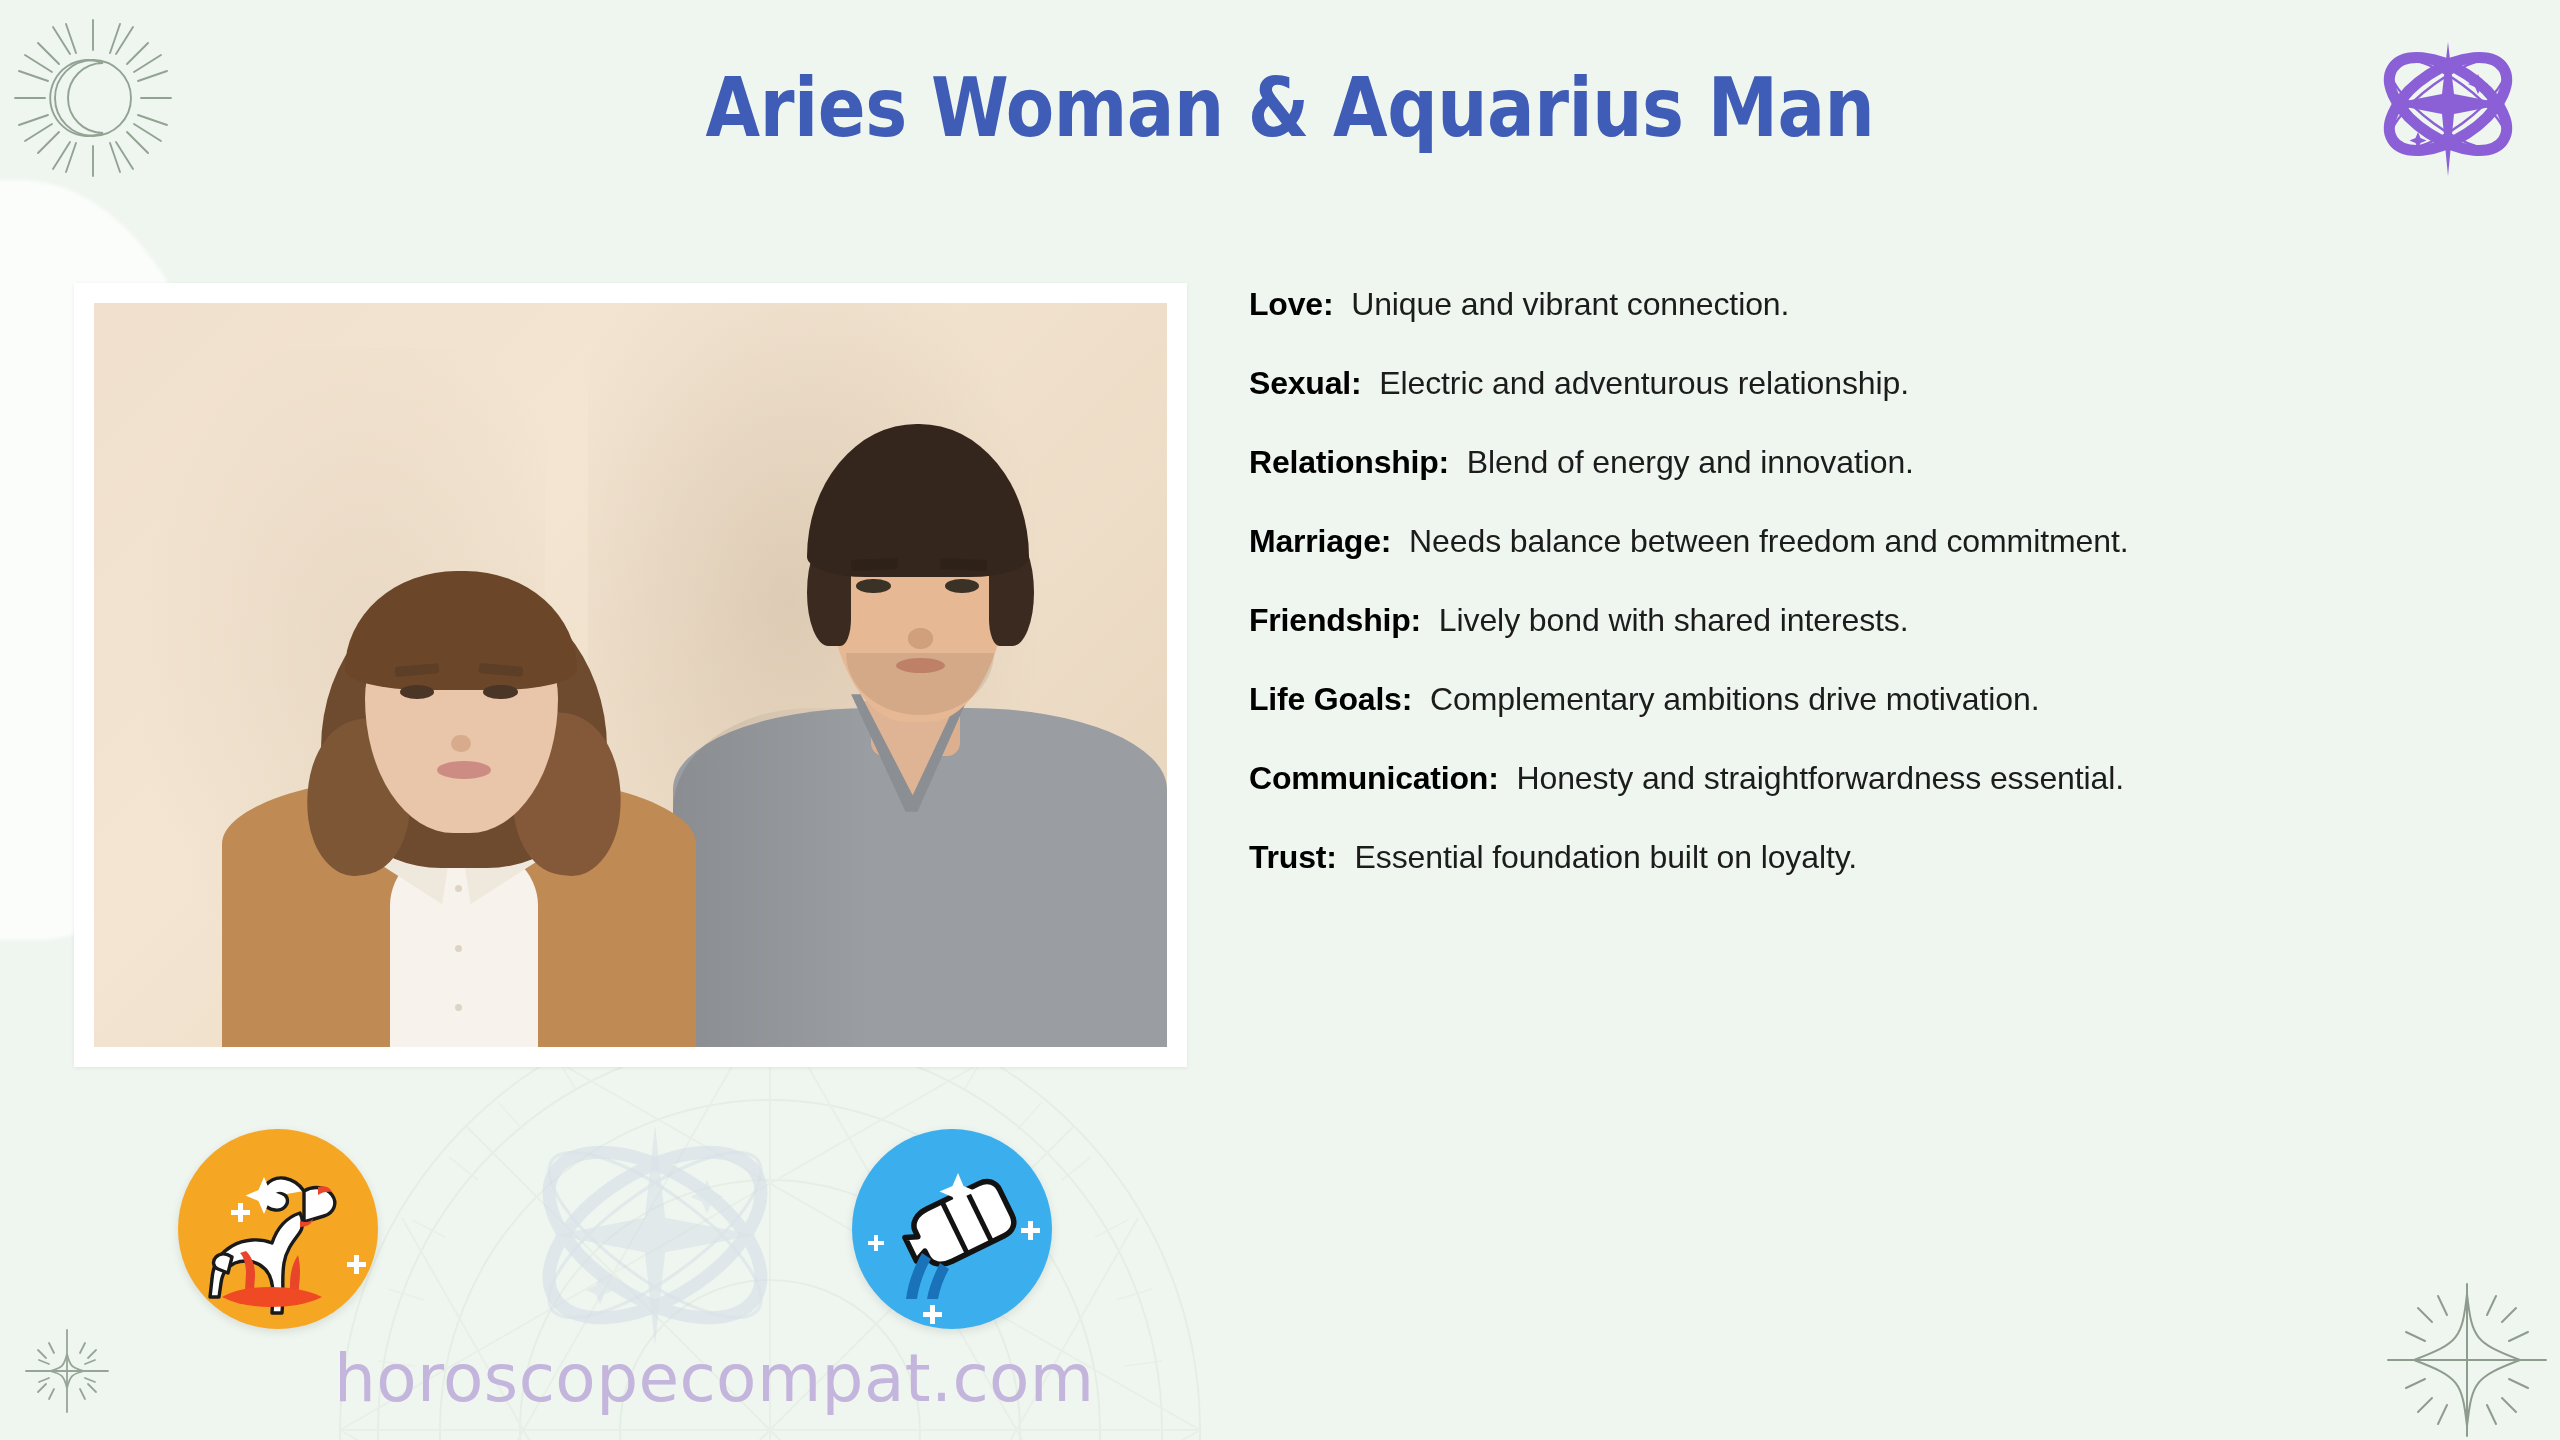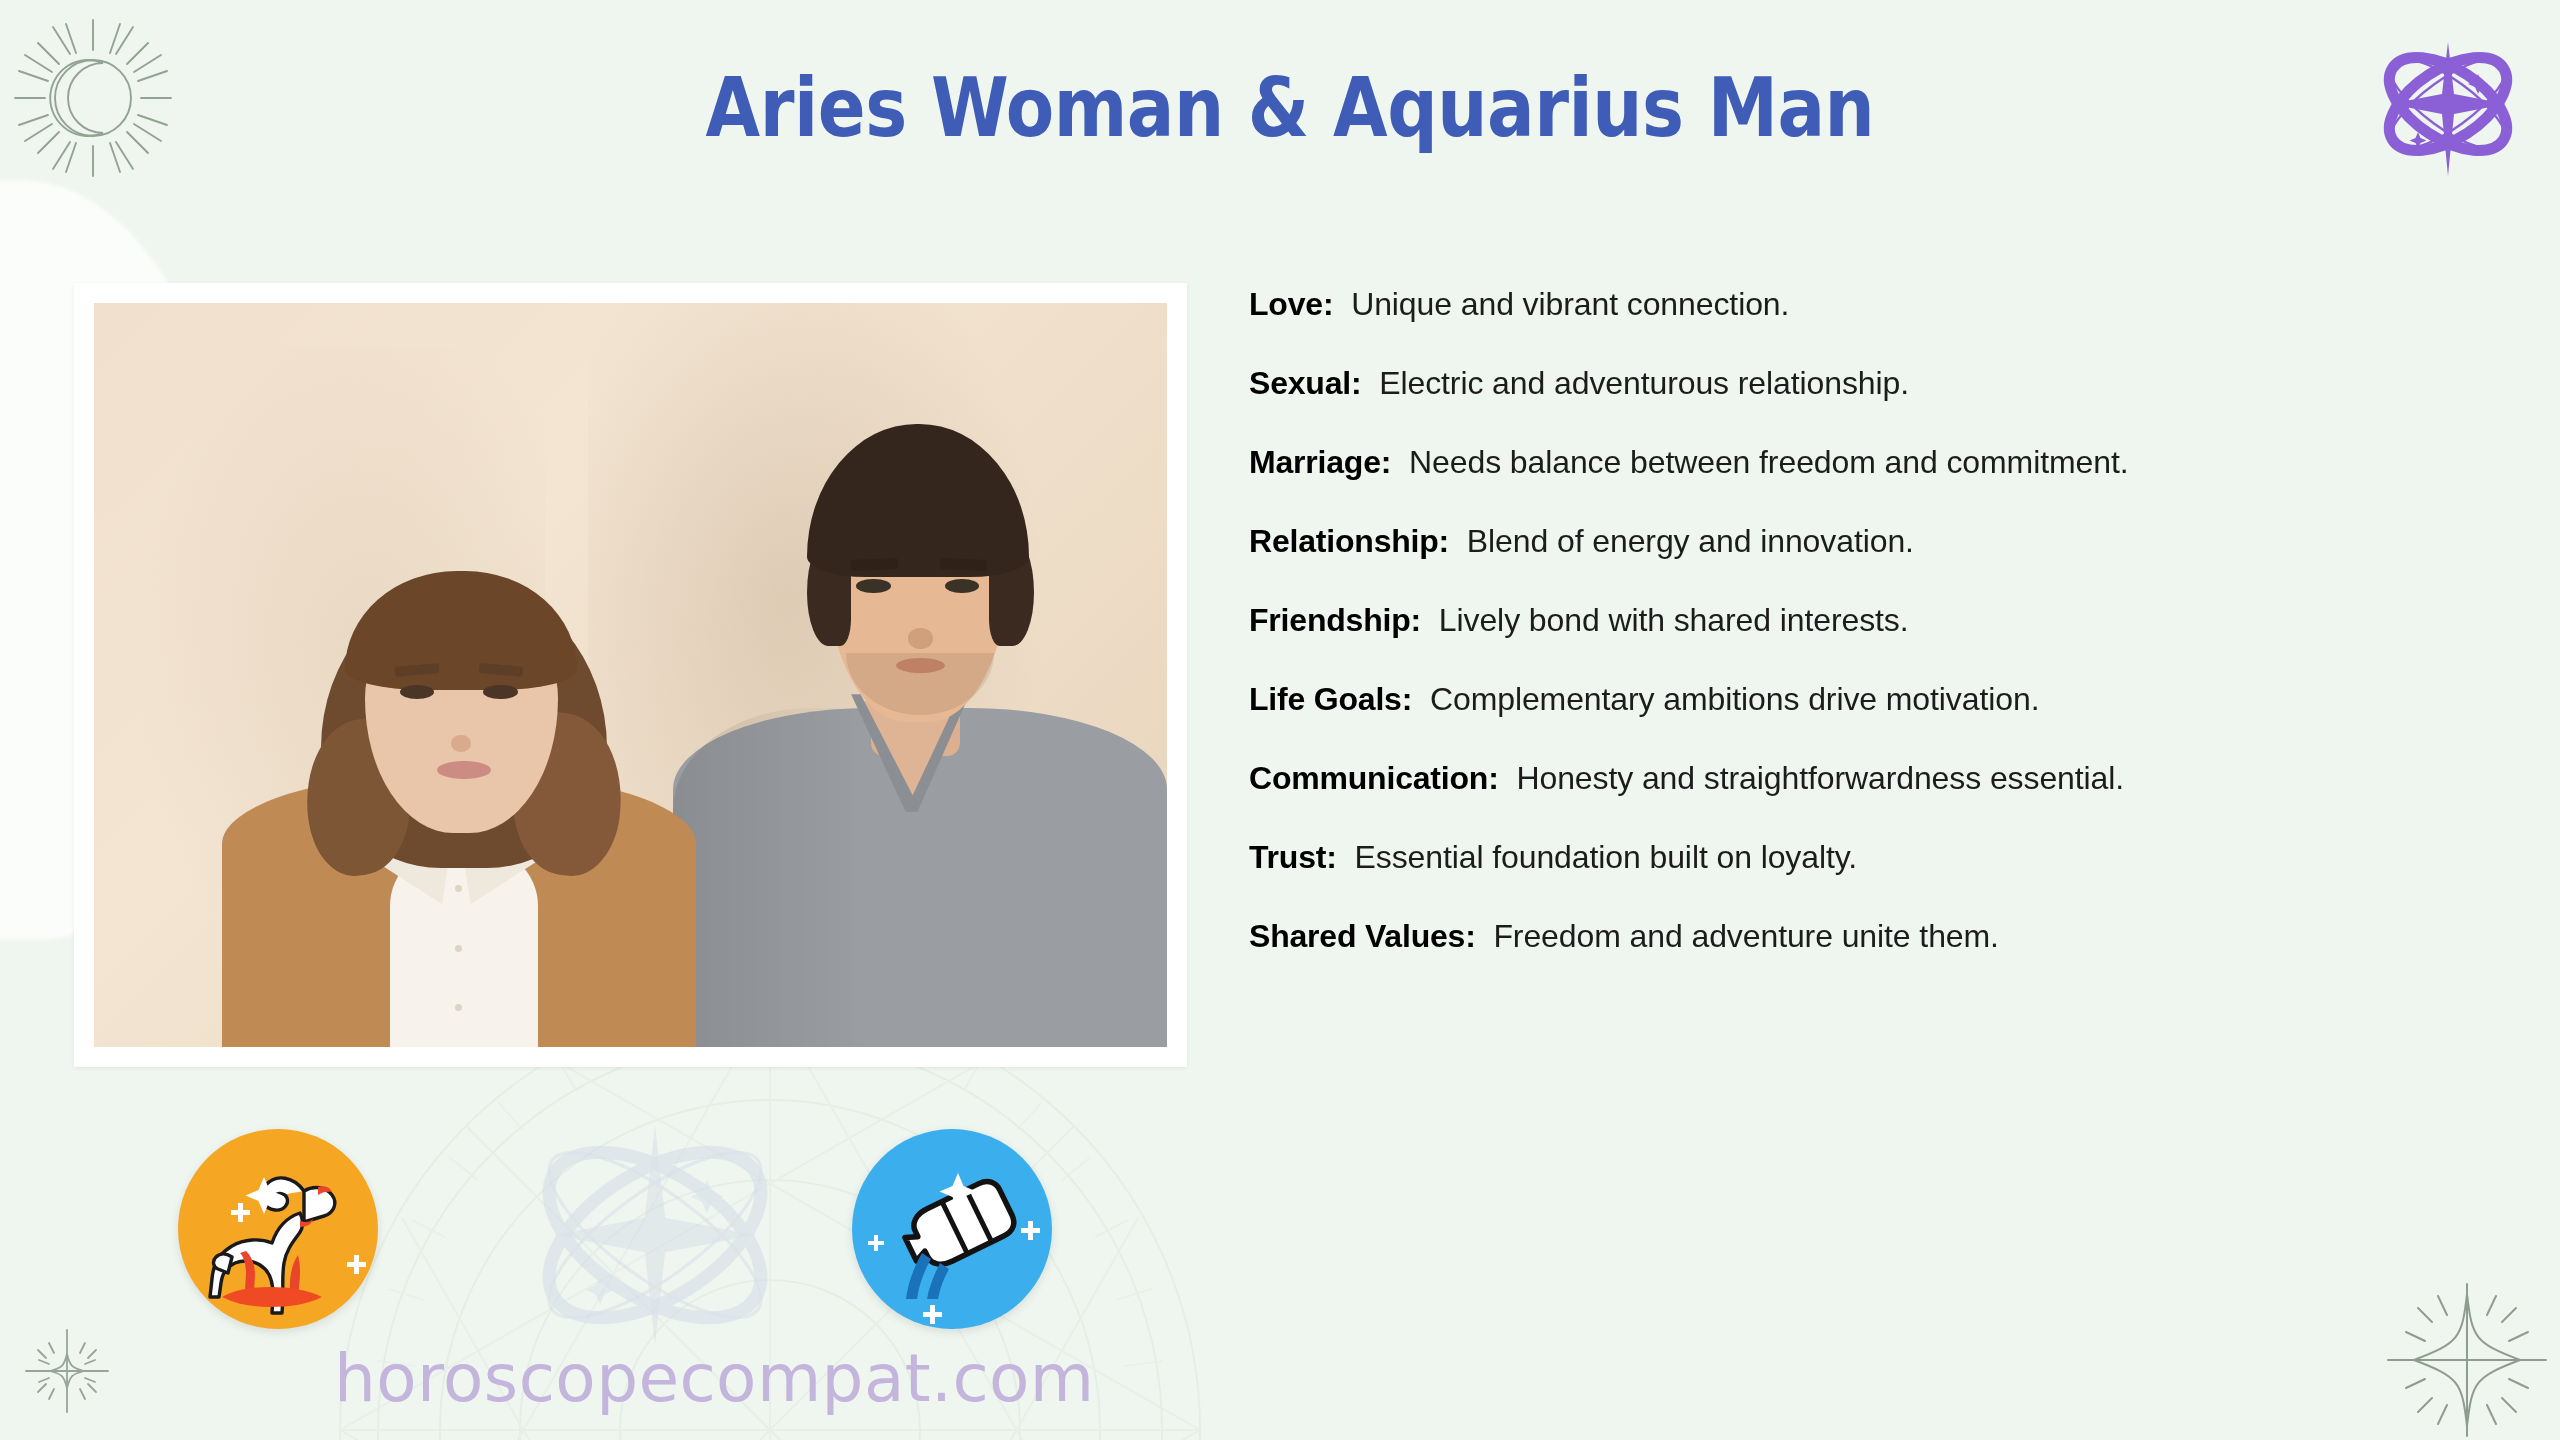--- a/index.html
+++ b/index.html
@@ -528,27 +528,26 @@
         <div class="w-eye-r"></div>
         <div class="w-nose"></div>
         <div class="w-lips"></div>
       </div>
     </div>
   </div>
 
   <div class="traits" id="traits-list">
       <div class="trait-row"><span class="trait-label">Love:</span>&nbsp;&nbsp;<span class="trait-desc">Unique and vibrant connection.</span></div>
       <div class="trait-row"><span class="trait-label">Sexual:</span>&nbsp;&nbsp;<span class="trait-desc">Electric and adventurous relationship.</span></div>
+      <div class="trait-row"><span class="trait-label">Relationship:</span>&nbsp;&nbsp;<span class="trait-desc">Blend of energy and innovation.</span></div>
       <div class="trait-row"><span class="trait-label">Marriage:</span>&nbsp;&nbsp;<span class="trait-desc">Needs balance between freedom and commitment.</span></div>
-      <div class="trait-row"><span class="trait-label">Relationship:</span>&nbsp;&nbsp;<span class="trait-desc">Blend of energy and innovation.</span></div>
       <div class="trait-row"><span class="trait-label">Friendship:</span>&nbsp;&nbsp;<span class="trait-desc">Lively bond with shared interests.</span></div>
       <div class="trait-row"><span class="trait-label">Life Goals:</span>&nbsp;&nbsp;<span class="trait-desc">Complementary ambitions drive motivation.</span></div>
       <div class="trait-row"><span class="trait-label">Communication:</span>&nbsp;&nbsp;<span class="trait-desc">Honesty and straightforwardness essential.</span></div>
       <div class="trait-row"><span class="trait-label">Trust:</span>&nbsp;&nbsp;<span class="trait-desc">Essential foundation built on loyalty.</span></div>
-      <div class="trait-row"><span class="trait-label">Shared Values:</span>&nbsp;&nbsp;<span class="trait-desc">Freedom and adventure unite them.</span></div>
     </div>
 
   <div class="badge badge-aries">
     <svg viewBox="0 0 200 200">
       <g fill="#ffffff" stroke="#1a1a1a" stroke-width="3.4" stroke-linejoin="round" stroke-linecap="round">
         <path d="M126 62 c-10 -14 -28 -18 -38 -6 c-9 11 -2 24 9 25 c9 1 14 -6 12 -12 c-2 -5 -9 -6 -12 -2" fill="#ffffff"></path>
         <path d="M126 62 c10 -6 22 -4 28 4 c6 8 2 18 -8 21 l-20 6 Z" fill="#ffffff"></path>
         <path d="M122 84 c4 8 3 16 -2 22 c-6 8 -12 16 -14 28 c-2 12 -1 24 -1 34
                  l-1 16 h-10 l1 -18 c0 -10 -2 -20 -8 -26 c-8 -8 -20 -10 -30 -6
                  c-9 4 -13 12 -14 20 l-2 14 h-9 l2 -18 c1 -14 8 -26 20 -33

